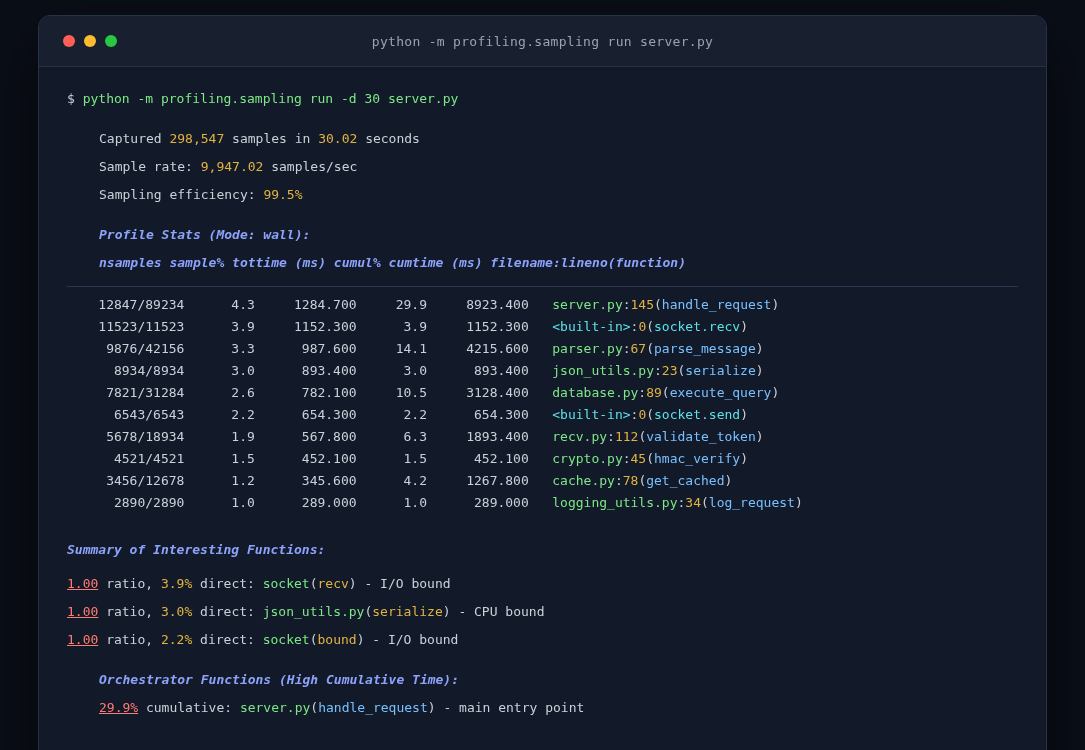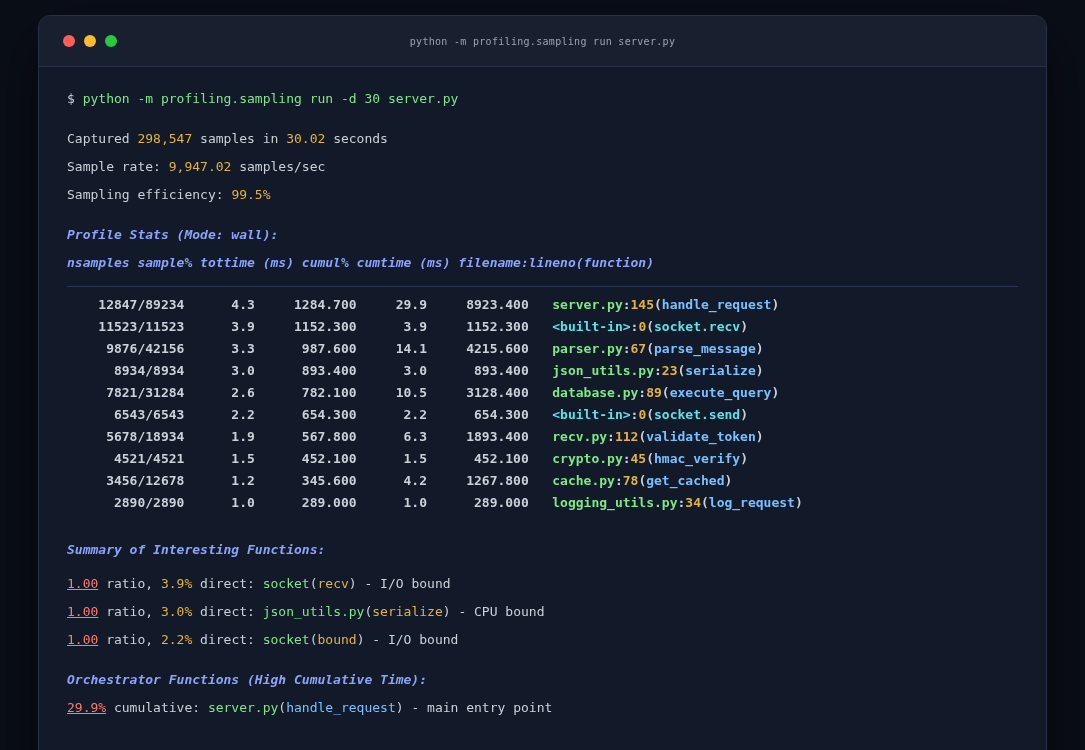--- a/index.html
+++ b/index.html
@@ -46,40 +46,39 @@
     cursor: pointer;
   }
   .tl-red    { background: var(--tl_red, #ff5f57); }
   .tl-yellow { background: var(--tl_yellow, #febc2e); }
   .tl-green  { background: var(--tl_green, #28c840); }
   .window-title {
     position: absolute;
     left: 0;
     right: 0;
     text-align: center;
-    font-size: 10px;
+    font-size: 13px;
     letter-spacing: 0.3px;
     color: var(--title_text, #98a3b3);
     pointer-events: none;
   }
   .content {
     padding: 18px 28px 30px 28px;
     font-size: 13px;
     color: var(--text, #c9d1d9);
   }
   .line {
     white-space: pre;
     line-height: 28px;
   }
   .sec-table .line {
     line-height: 22px;
-    font-weight: bold;
   }
   .gap-sm { margin-top: 6px; }
-  .gap-md { margin-top: 12px; }
+  .gap-md { margin-top: 12px; margin-left: 32px; }
   .gap-lg { margin-top: 22px; }
   .rule {
     border: none;
     border-top: 1px solid var(--rule, #2b3750);
     margin: 9px 0 7px 0;
   }
   .seg-w  { color: var(--text, #c9d1d9); }
   .seg-g  { color: var(--green, #7ee787); }
   .seg-y  { color: var(--yellow, #e3b341); }
   .seg-h  { color: var(--heading, #8da2fb); font-weight: 700; font-style: italic; }

